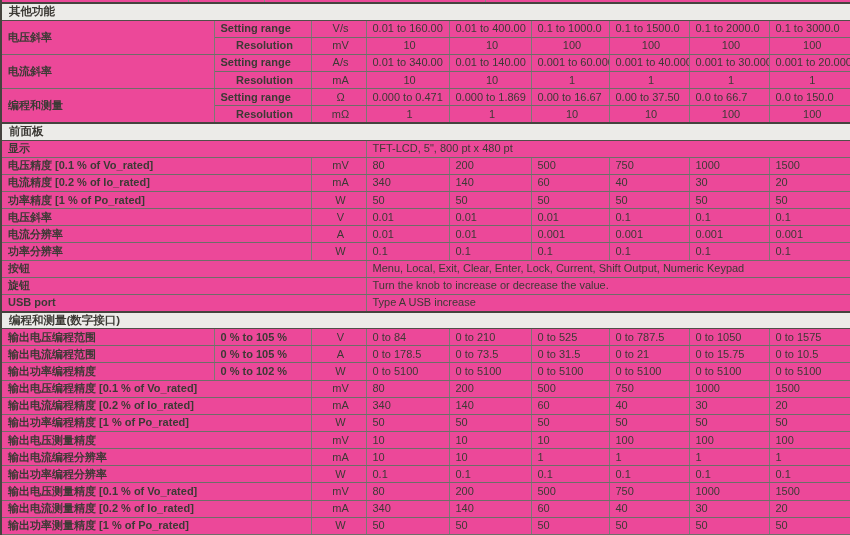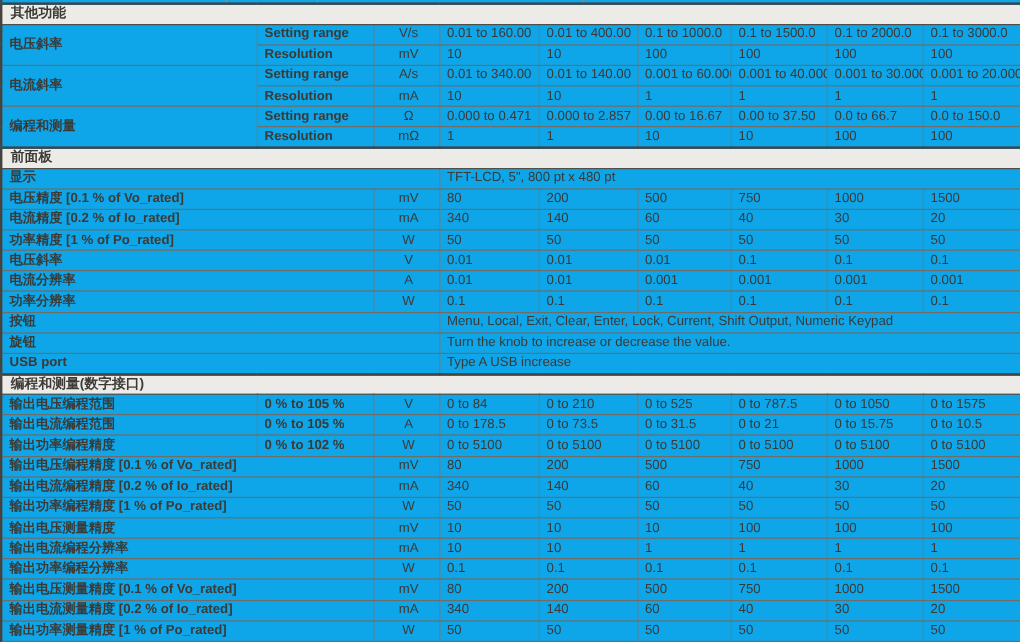--- a/index.html
+++ b/index.html
@@ -1,21 +1,21 @@
 <!DOCTYPE html>
 <html><head>
 <meta charset="utf-8">
 <style>
   html, body { margin: 0; padding: 0; background: #ffffff; }
   .screen {
     position: relative;
     width: 850px;
     height: 535px;
     overflow: hidden;
-    background: #0ea5e9;
+    background: #ec4899;
     font-family: "Liberation Sans", sans-serif;
     color: #3c3a35;
   }
   
   .sliver { position: relative; height: 2px; border-left: 2px solid #45433e; }
   .stub { position: absolute; top: 0; width: 1px; height: 2px; background: #8b8984; }
 
   table.specs {
     border-collapse: collapse;
     table-layout: fixed;
@@ -34,21 +34,21 @@
     line-height: 1;
     vertical-align: middle;
     white-space: nowrap;
     overflow: hidden;
   }
   table.specs td:last-child { border-right: none; }
   td.cell-label { font-weight: 700; }
   td.cell-unit  { text-align: center; padding: 0 1px; }
   td.cell-value { text-align: left; }
   td.cell-rowspan { vertical-align: top; padding-top: 3.5px; }
-  tr.light td { border-top-color: #a5a39e; }
+  tr.light td { border-top-color: #a5a39e; text-align: center; }
   tr.section td {
     background: #ecebe8;
     font-weight: 700;
     font-size: 11.5px;
     border-top: 2px solid #45433e;
     border-bottom: 1px solid #504e49;
     padding-left: 7px;
   }
 </style>
 </head>
@@ -116,21 +116,21 @@
           <td class="cell-value">1</td>
           <td class="cell-value">1</td>
           <td class="cell-value">1</td>
           <td class="cell-value">1</td>
         </tr>
         <tr class="">
           <td class="cell-label cell-rowspan" rowspan="2">编程和测量</td>
           <td class="cell-label">Setting range</td>
           <td class="cell-unit">Ω</td>
           <td class="cell-value">0.000 to 0.471</td>
-          <td class="cell-value">0.000 to 2.857</td>
+          <td class="cell-value">0.000 to 1.869</td>
           <td class="cell-value">0.00 to 16.67</td>
           <td class="cell-value">0.00 to 37.50</td>
           <td class="cell-value">0.0 to 66.7</td>
           <td class="cell-value">0.0 to 150.0</td>
         </tr>
         <tr class="light">
           <td class="cell-label">Resolution</td>
           <td class="cell-unit">mΩ</td>
           <td class="cell-value">1</td>
           <td class="cell-value">1</td>

